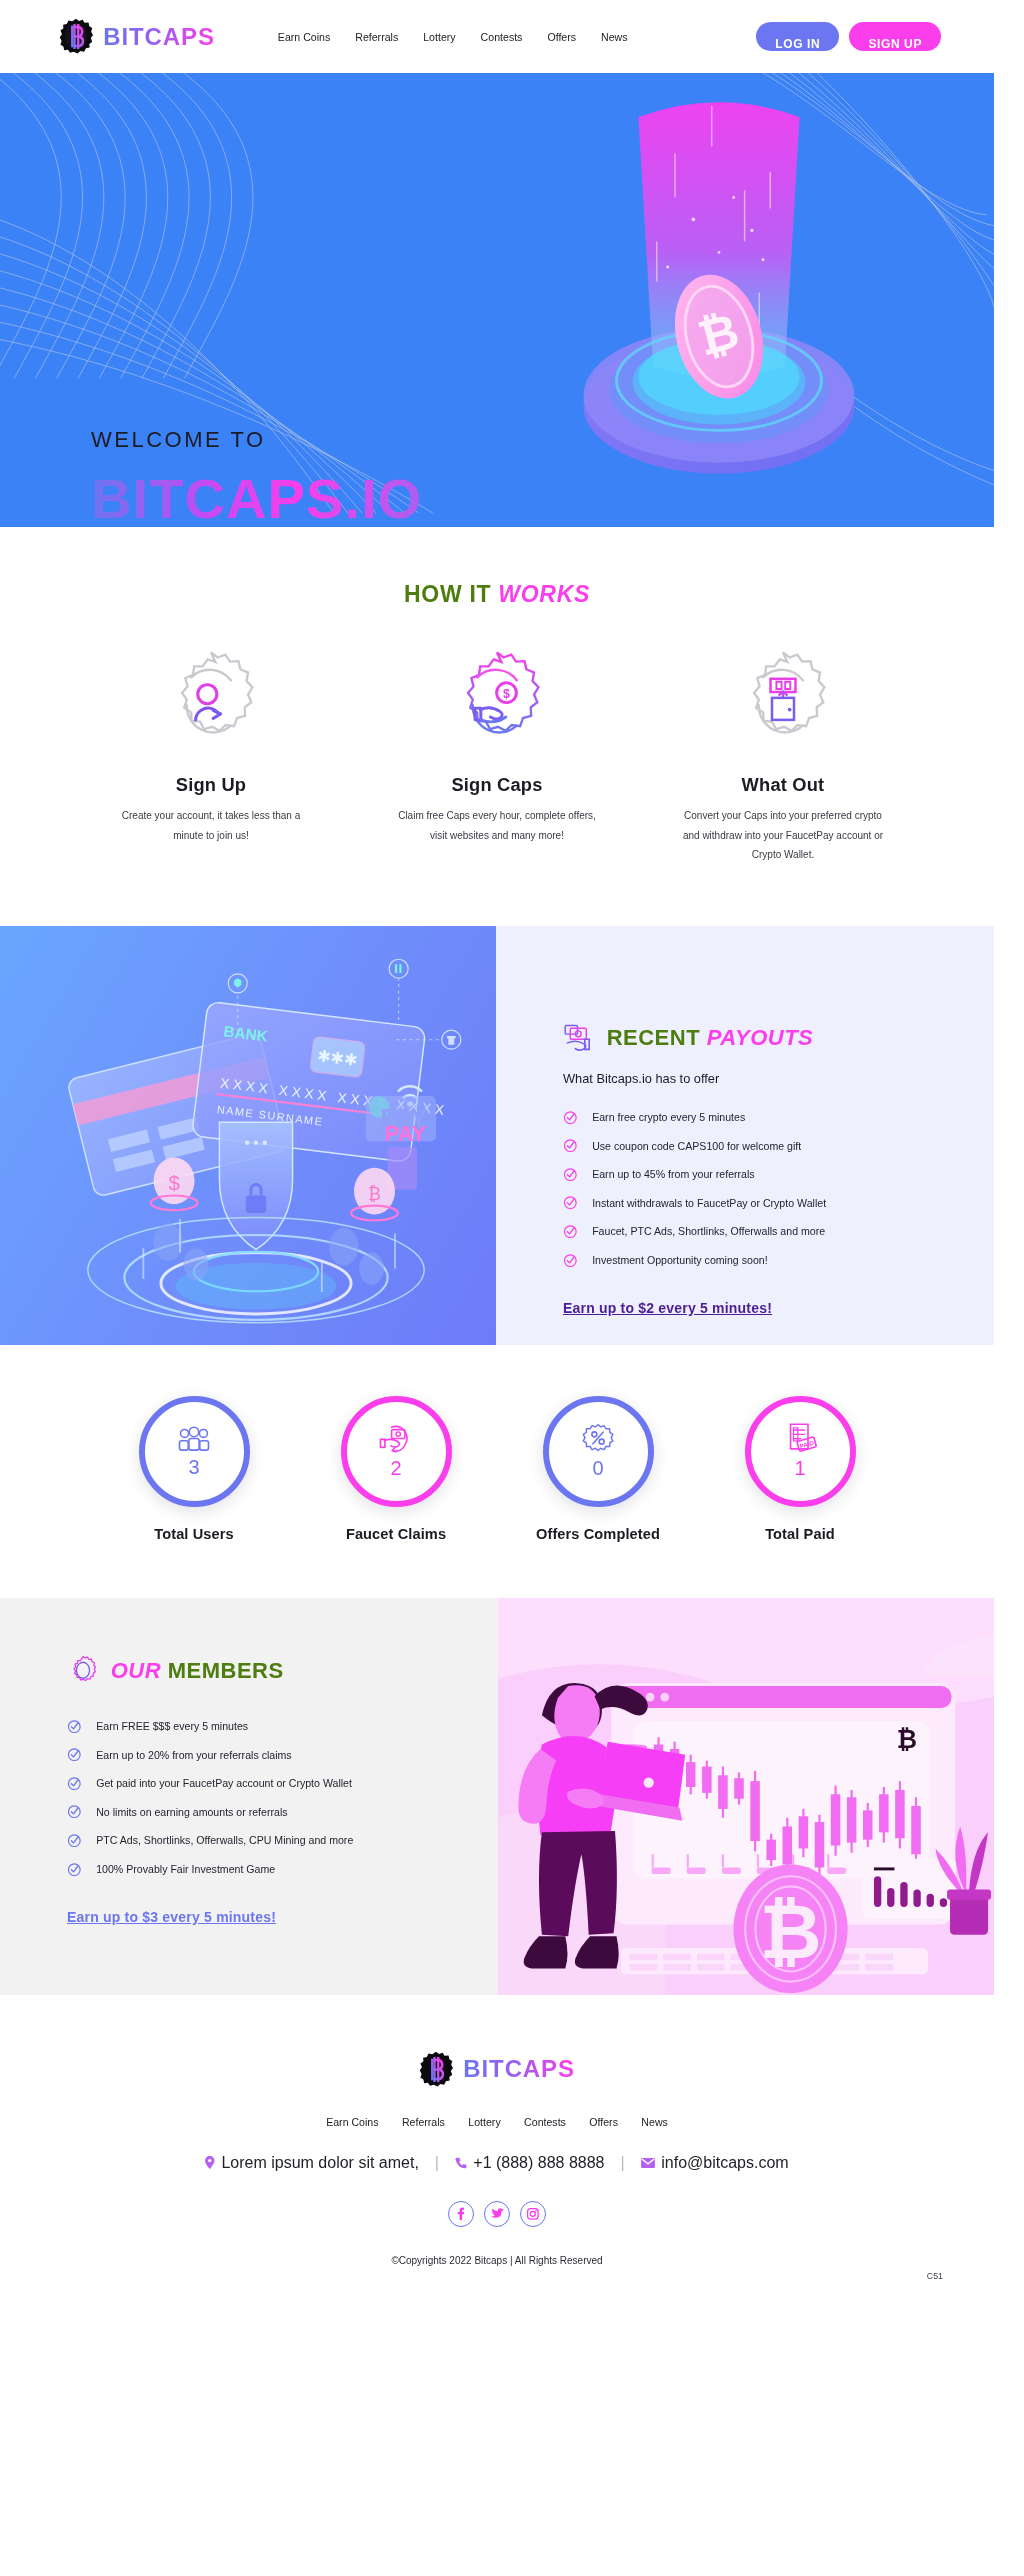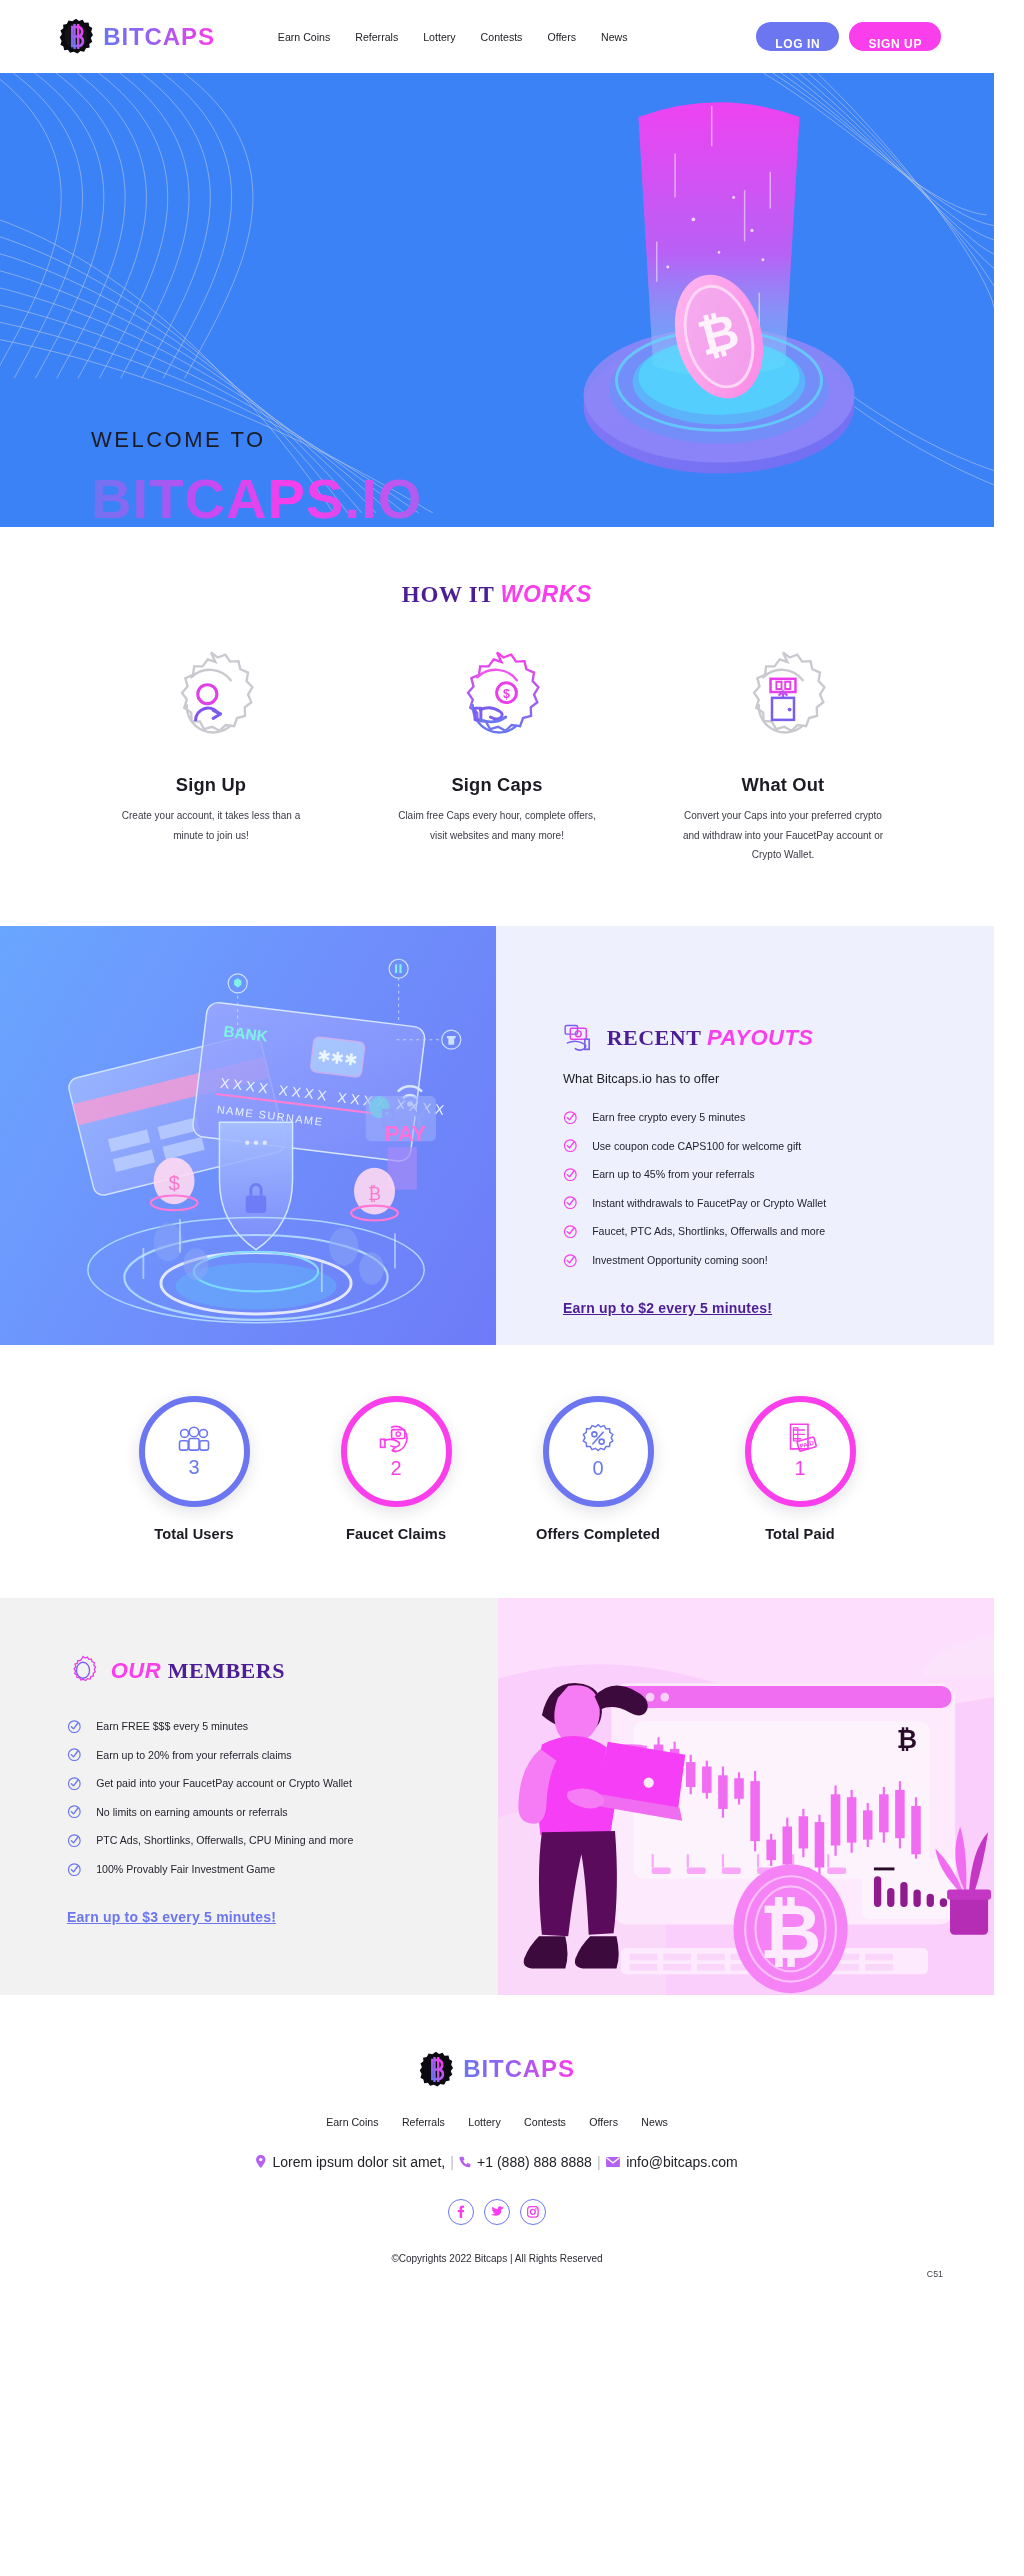--- a/index.html
+++ b/index.html
@@ -60,21 +60,21 @@
     background: linear-gradient(97deg, #6b76f0 0%, #c44bf2 30%, #fa3eeb 55%, #8c6bf2 100%);
     -webkit-background-clip: text; background-clip: text; color: transparent;
   }
   .hero-art { position: absolute; right: 48px; top: 0; width: 454px; height: 454px; z-index: 2; }
 
   
   .how { background: #fff; padding: 54px 0 61px; }
   .section-title {
     text-align: center; font-size: 23px; font-weight: 700; letter-spacing: 0.7px;
   }
-  .accent-blue { color: #4c1d95; font-family: Liberation Serif, serif; }
+  .accent-blue { color: #4d7c0f; }
   .accent-pink { color: #fa3eeb; font-style: italic; }
   .how-grid {
     display: flex; justify-content: center; gap: 81px; margin-top: 40px;
   }
   .how-card { width: 205px; text-align: center; }
   .cap-wrap { height: 110px; display: flex; align-items: center; justify-content: center; }
   .how-card h3 { font-size: 18.3px; font-weight: 600; margin-top: 16px; letter-spacing: 0.2px; }
   .how-card p {
     font-size: 10px; line-height: 1.95; color: #3a3a45; margin-top: 10.2px;
   }
@@ -128,22 +128,22 @@
 
   
   .footer { background: #fff; padding: 56px 0 25px; text-align: center; position: relative; }
   .footer-brand {
     display: flex; align-items: center; justify-content: center; gap: 10.2px; margin-bottom: 28px;
   }
   .footer-brand .brand-mark { width: 34px; height: 37px; }
   .footer-nav { display: flex; justify-content: center; gap: 23.4px; margin-bottom: 26px; }
   .footer-nav a { font-size: 10.6px; color: #222229; text-decoration: none; }
   .contact-row {
-    display: flex; justify-content: center; gap: 5px;
-    font-size: 14px; color: #222229; margin-bottom: 29px;
+    display: flex; justify-content: center; gap: 16px;
+    font-size: 16px; color: #222229; margin-bottom: 29px;
   }
   .contact-item { display: flex; align-items: center; gap: 6.6px; }
   .contact-sep { color: #b8b8c4; }
   .social-row { display: flex; justify-content: center; gap: 10.2px; margin-bottom: 28px; }
   .social {
     width: 26px; height: 26px; border-radius: 50%; border: 1.2px solid #6b76f0;
     display: flex; align-items: center; justify-content: center; cursor: pointer;
   }
   .copyright { font-size: 10px; color: #2a2a34; }
   .watermark {

